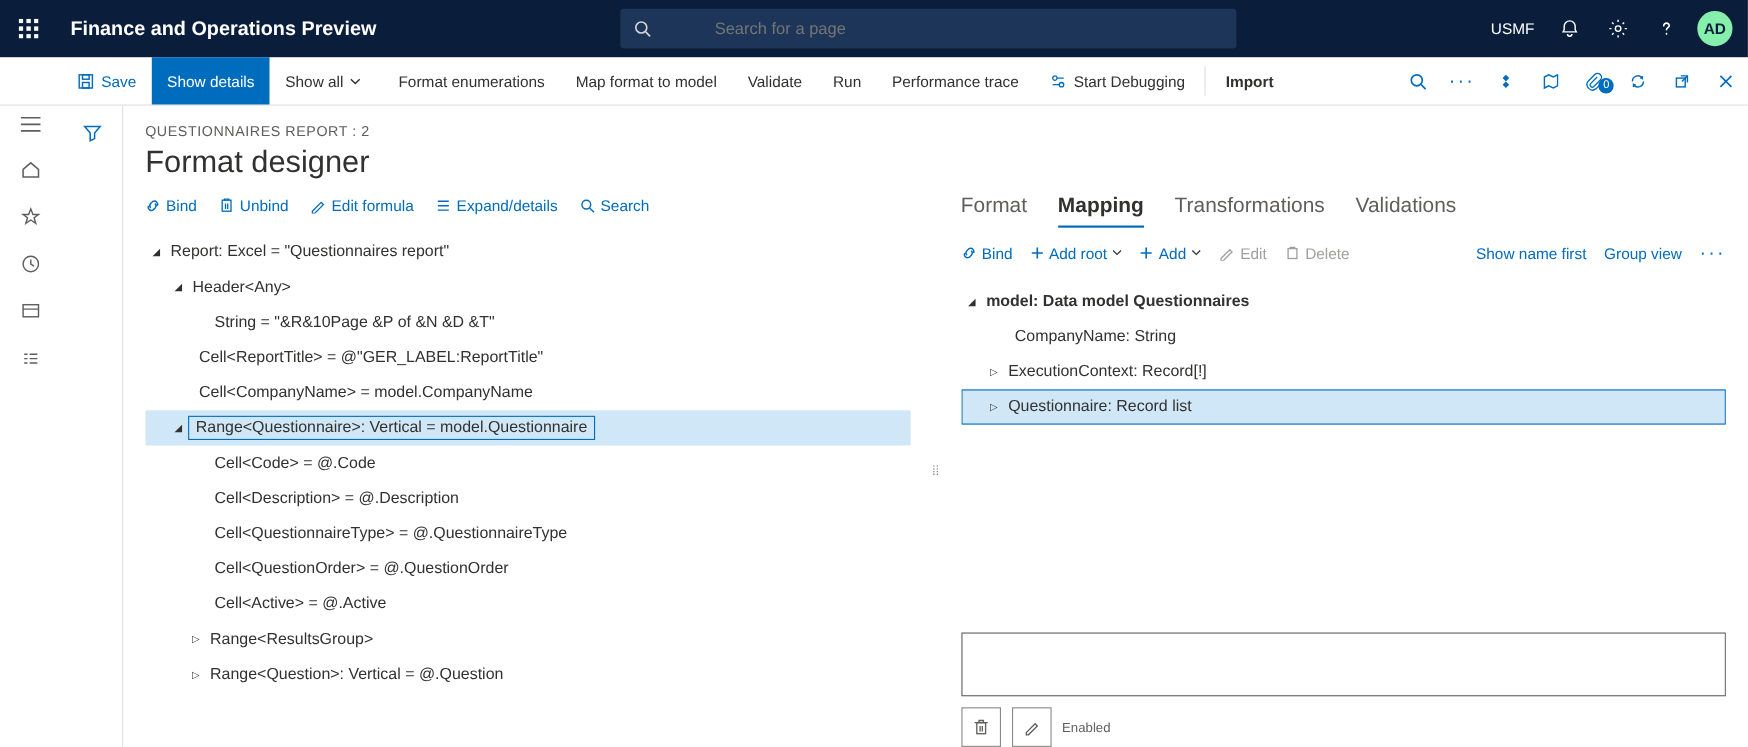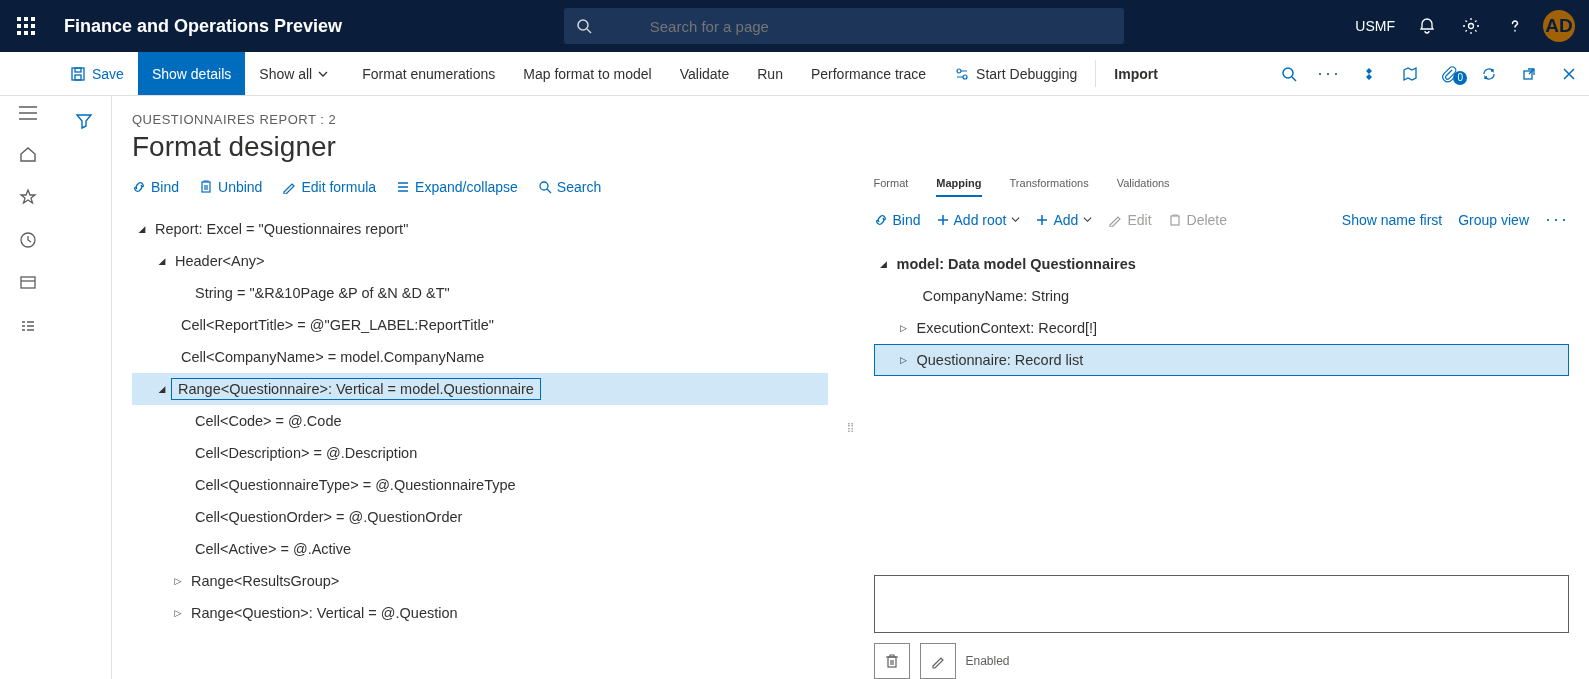--- a/index.html
+++ b/index.html
@@ -6,21 +6,21 @@
 body { font-family: "Segoe UI", Arial, sans-serif; font-size: 14px; color: #323130; background: #fff; width: 1589px; height: 679px; overflow: hidden; }
 .topbar { height: 52px; background: #0a1e3c; display: flex; align-items: center; color: #fff; }
 .waffle { width: 52px; display: flex; justify-content: center; align-items: center; }
 .app-title { font-size: 18px; font-weight: 600; margin-left: 12px; white-space: nowrap; }
 .search-wrap { margin-left: auto; margin-right: auto; }
 .search-box { width: 560px; height: 36px; background: #1c3558; border-radius: 3px; display: flex; align-items: center; padding: 0 12px; color: #d6d6d6; gap: 48px; }
 .search-box svg { margin-right: 10px; }
 .search-box input { background: transparent; border: none; outline: none; color: #d6d6d6; font-size: 15px; flex: 1; }
 .topbar-right { display: flex; align-items: center; gap: 0; margin-right: 8px; }
 .tb-btn { width: 44px; height: 52px; display: flex; align-items: center; justify-content: center; cursor: pointer; color: #fff; font-size: 14px; }
-.avatar { width: 32px; height: 32px; border-radius: 50%; background: #a16207; display: flex; align-items: center; justify-content: center; color: #0a1e3c; font-size: 19px; font-weight: 600; margin: 0 6px; }
+.avatar { width: 32px; height: 32px; border-radius: 50%; background: #86efac; display: flex; align-items: center; justify-content: center; color: #0a1e3c; font-size: 14px; font-weight: 600; margin: 0 6px; }
 
 .cmdbar { height: 44px; border-bottom: 1px solid #e1dfdd; display: flex; align-items: stretch; padding-left: 56px; }
 .cmd-btn { display: flex; align-items: center; padding: 0 14px; cursor: pointer; font-size: 14px; color: #323130; white-space: nowrap; }
 .cmd-btn.active { background: #006cbe; color: #fff; }
 .cmd-btn svg { margin-right: 6px; }
 .cmd-sep { width: 1px; background: #e1dfdd; margin: 8px 4px; }
 .cmdbar-right { margin-left: auto; display: flex; align-items: center; }
 .cmd-icon-btn { width: 40px; display: flex; align-items: center; justify-content: center; cursor: pointer; color: #005a9e; position: relative; }
 .badge { position: absolute; top: 6px; right: 2px; background: #006cbe; color: #fff; border-radius: 8px; font-size: 10px; padding: 0 4px; line-height: 14px; }
 
@@ -37,21 +37,21 @@
 
 .panes { flex: 1; display: flex; gap: 20px; overflow: hidden; }
 .pane-left { flex: 1; display: flex; flex-direction: column; position: relative; }
 .pane-right { flex: 1; display: flex; flex-direction: column; }
 
 .toolbar { display: flex; align-items: center; gap: 20px; padding: 2px 0 12px 0; font-size: 14px; }
 .tool-link { color: #006cbe; cursor: pointer; display: flex; align-items: center; gap: 5px; white-space: nowrap; }
 .tool-link.disabled { color: #a19f9d; cursor: default; }
 
 .tabs { display: flex; gap: 28px; padding-bottom: 10px; border-bottom: none; }
-.tab { font-size: 11px; color: #605e5c; cursor: pointer; padding-bottom: 6px; }
+.tab { font-size: 19px; color: #605e5c; cursor: pointer; padding-bottom: 6px; }
 .tab.active { color: #323130; font-weight: 600; border-bottom: 2px solid #006cbe; }
 
 .tree { font-size: 14.5px; padding-top: 6px; overflow: auto; }
 .tree-row { display: flex; align-items: center; height: 32px; cursor: default; border: 1px solid transparent; white-space: nowrap; }
 .tree-row.selected-left { background: #d0e7f8; }
 .tree-row.selected-right { background: #d0e7f8; border: 1px solid #006cbe; }
 .indent { display: inline-block; }
 .tree-toggle { width: 18px; text-align: center; font-size: 9px; color: #323130; cursor: pointer; user-select: none; }
 .tree-label { padding: 0 4px; }
 
@@ -255,21 +255,21 @@
             <div class="tool-link">
               <svg width="14" height="14" viewBox="0 0 14 14" fill="none">
                   <path d="M2 12l8-8 2 2-8 8H2v-2z" stroke="#006cbe" stroke-width="1.2"></path>
                 </svg>
               <span>Edit formula</span>
             </div>
             <div class="tool-link">
               <svg width="14" height="14" viewBox="0 0 14 14" fill="none">
                   <path d="M2 3h10M2 7h10M2 11h10" stroke="#006cbe" stroke-width="1.3"></path>
                 </svg>
-              <span>Expand/collapse</span>
+              <span>Expand/details</span>
             </div>
             <div class="tool-link">
               <svg width="14" height="14" viewBox="0 0 14 14" fill="none">
                   <circle cx="6" cy="6" r="4" stroke="#006cbe" stroke-width="1.3"></circle>
                   <line x1="9" y1="9" x2="13" y2="13" stroke="#006cbe" stroke-width="1.3"></line>
                 </svg>
               <span>Search</span>
             </div>
           </div>
 

